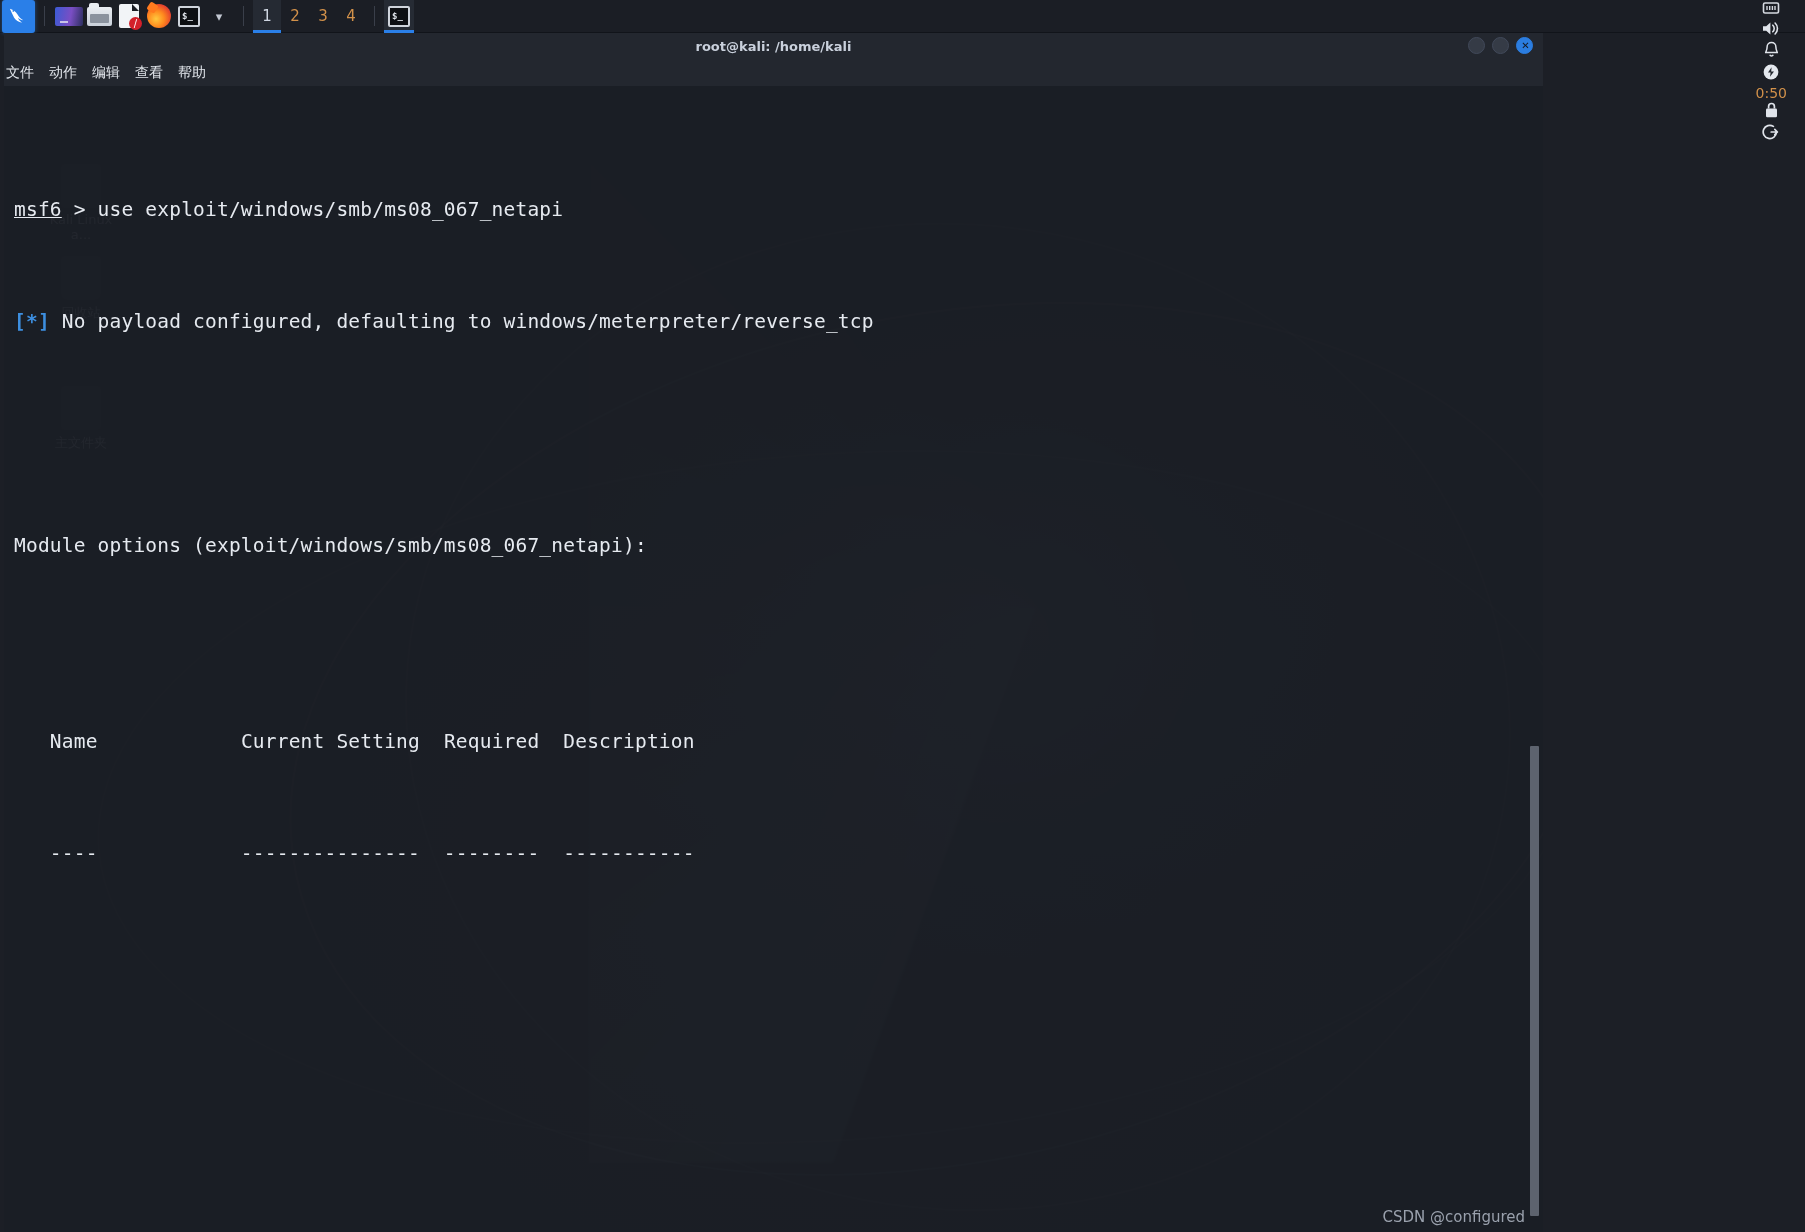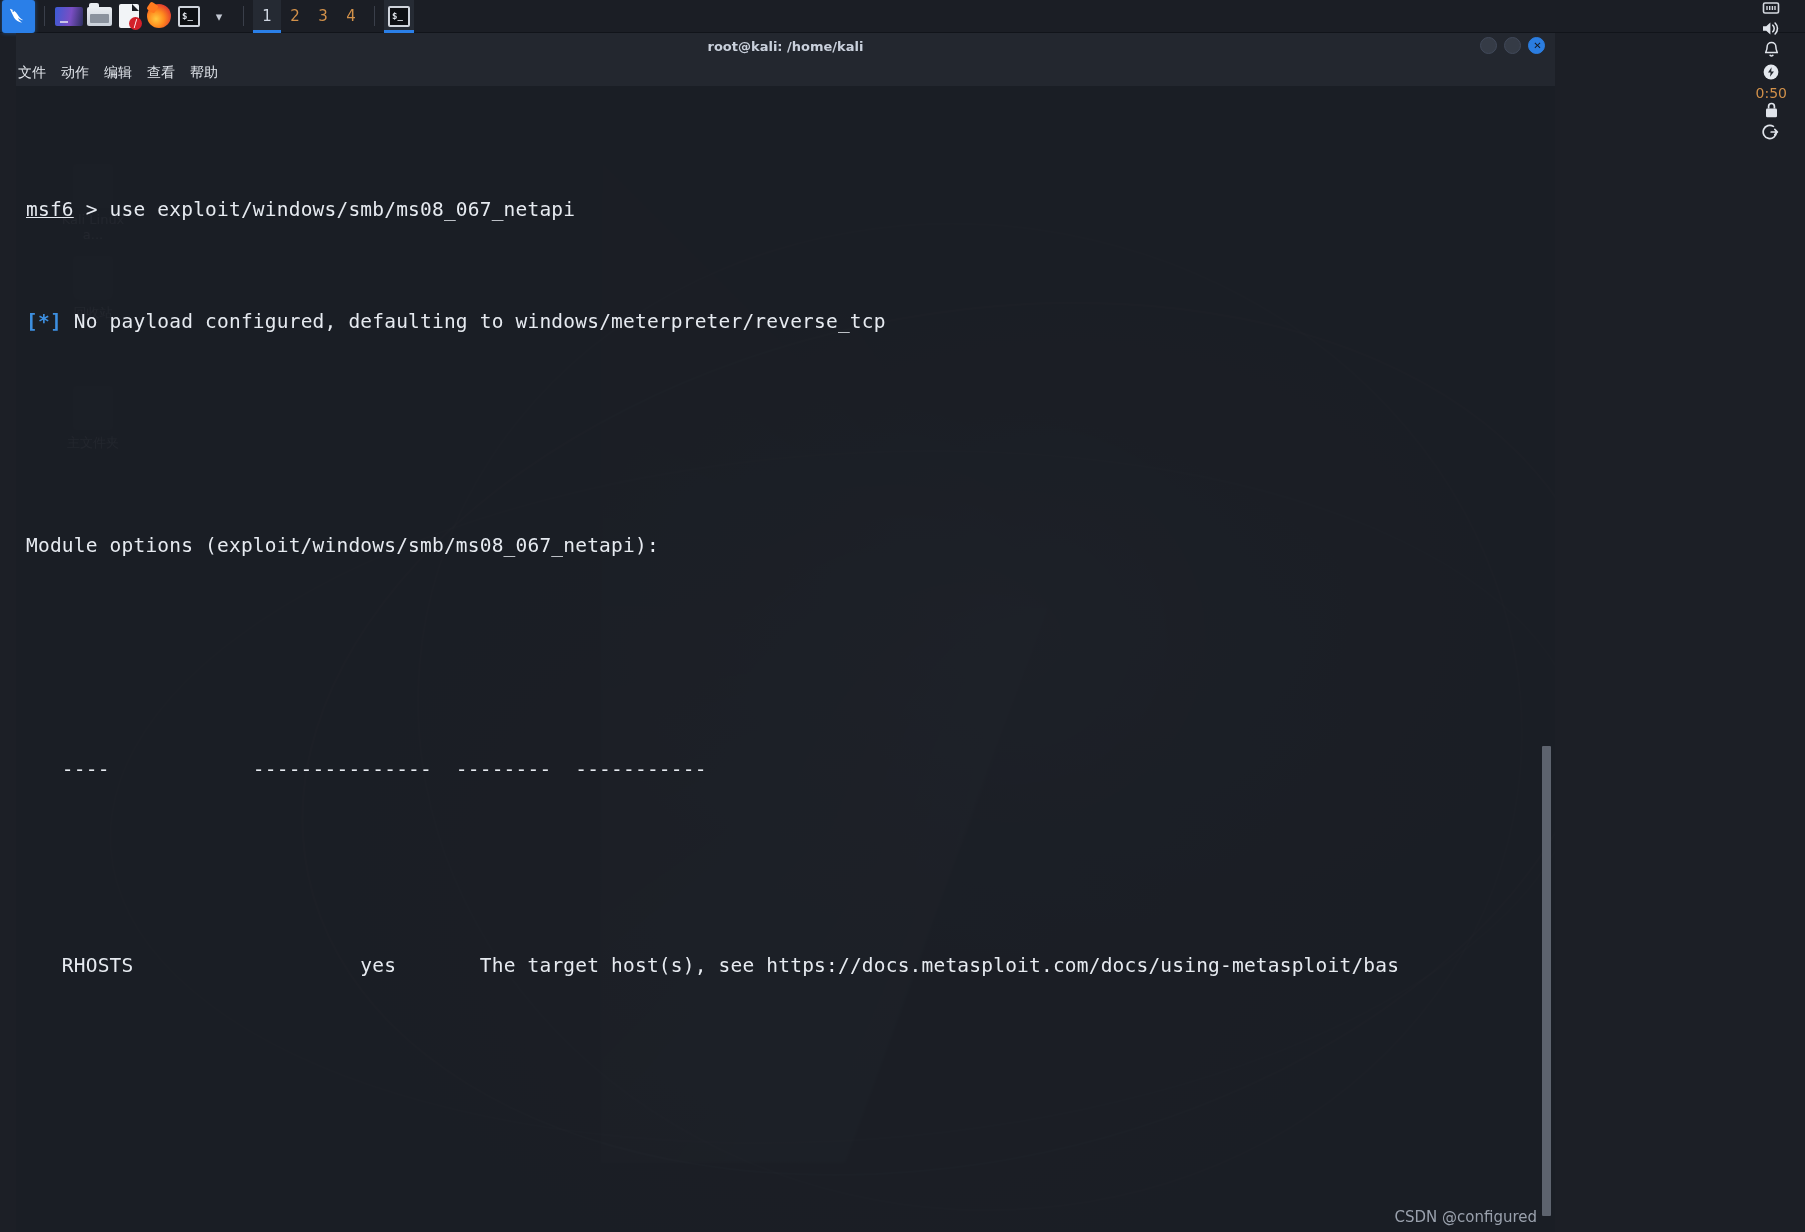--- a/index.html
+++ b/index.html
@@ -101,21 +101,21 @@
   }
   .tb-spacer { flex: 1; }
   .tb-right { display:flex; align-items:center; height:33px; padding-right:10px;flex-direction:column;}
   .tb-right .tb-icon { width: 31px; }
   .clock {
     color:#d2914a; font-family:"DejaVu Sans", sans-serif; font-size:14px;
     padding: 0 8px;
   }
   
   #window {
-    position:absolute; left:16px; top:33px; width:1539px; height:1199px;
+    position:absolute; left:4px; top:33px; width:1539px; height:1199px;
     background:#1c1f27;
   }
   #titlebar {
     position:relative; height:26px; background:#23272f;
     display:flex; align-items:center; justify-content:center;
   }
   #titlebar .wtitle {
     color:#c9d0dc; font-family:"DejaVu Sans", sans-serif;
     font-size:13px; font-weight:bold;
   }
@@ -354,25 +354,25 @@
 
       <div class="line"><span class="ul">msf6</span><span> &gt; </span><span>use exploit/windows/smb/ms08_067_netapi</span></div>
 
       <div class="line"><span class="cyan">[*]</span><span> No payload configured, defaulting to windows/meterpreter/reverse_tcp</span></div>
 
 
       <div class="line"> </div>
       <div class="line">Module options (exploit/windows/smb/ms08_067_netapi):</div>
       <div class="line"> </div>
 
+      <div class="line"><span>   </span><span>Name</span><span>            </span><span>Current Setting</span><span>  </span><span>Required</span><span>  </span><span>Description</span></div>
 
       <div class="line">   ----            ---------------  --------  -----------</div>
       <div class="line"> </div>
 
-      <div class="line"><span>   </span><span>RHOSTS</span><span>                   </span><span>yes</span><span>       </span><span>The target host(s), see https://docs.metasploit.com/docs/using-metasploit/bas</span></div>
 
       
 
       
 
       
 
       
       
       

